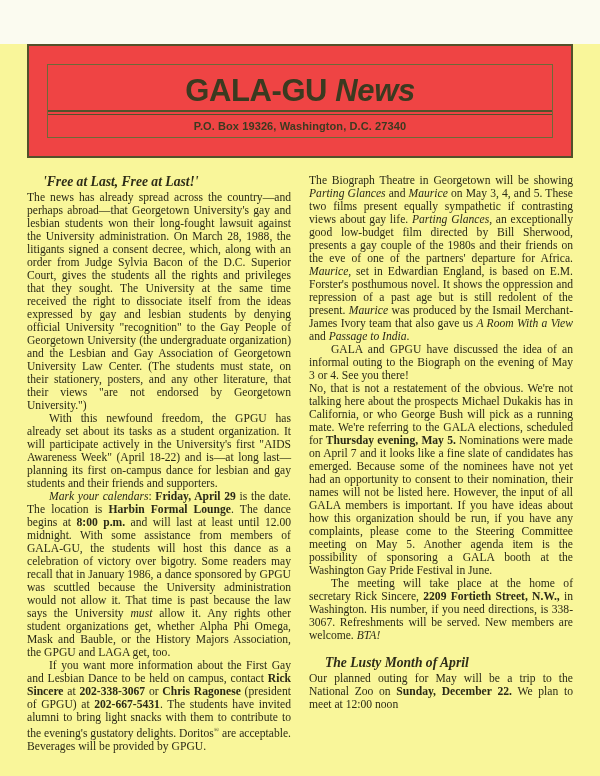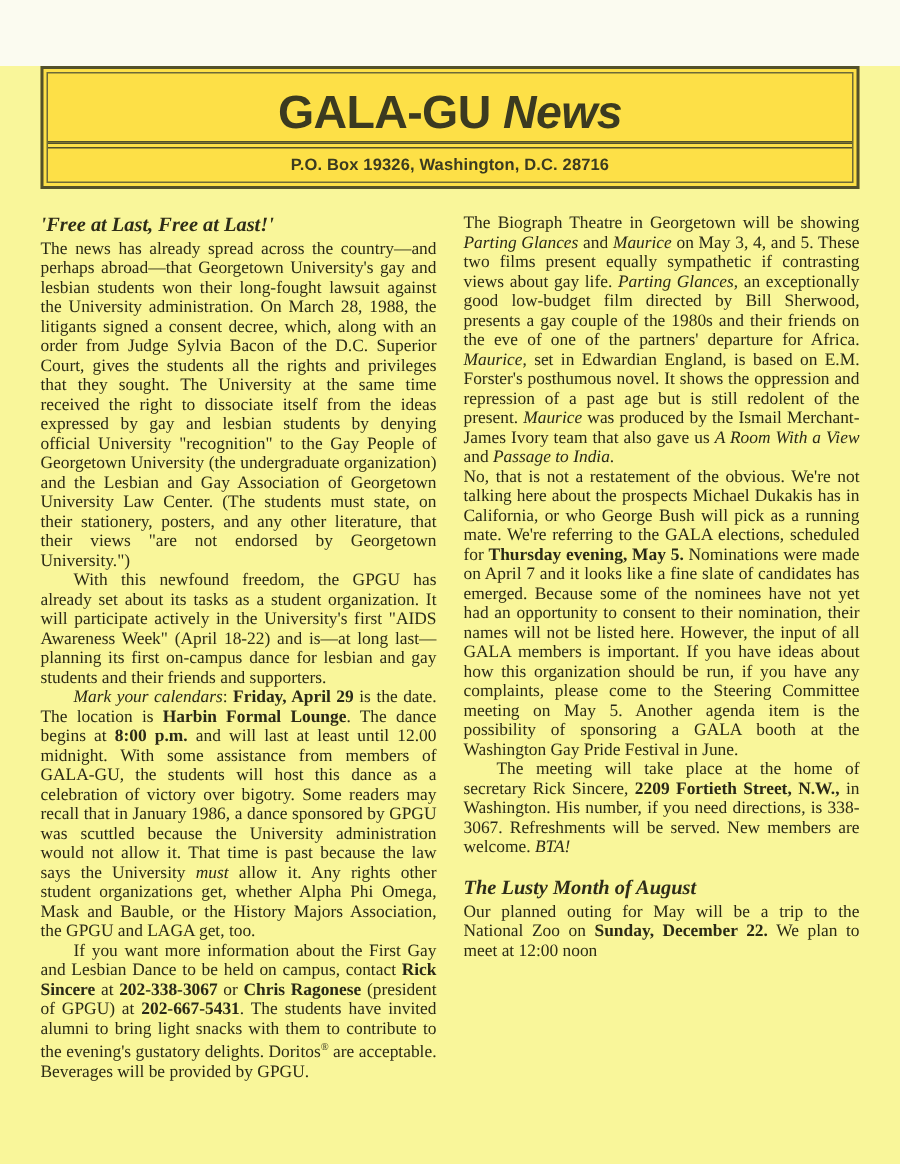--- a/index.html
+++ b/index.html
@@ -21,22 +21,22 @@
     height: 776px;
     background: #f9f69a;
     box-sizing: border-box;
     padding: 0;
   }
 
   
   .masthead {
     margin: 44px 27px 0 27px;
     border: 2px solid #53512a;
-    background: #fde047;
-    padding: 0;
+    background: #ef4444;
+    padding: 16px;
   }
   .masthead-inner {
     border: 1px solid #6d6a38;
     margin: 2px;
   }
   .mast-title {
     text-align: center;
     font-family: "Liberation Sans", sans-serif;
     font-weight: bold;
     font-size: 31px;
@@ -100,21 +100,21 @@
     width: 264px;
     flex: 0 0 264px;
   }
 
   .sec-head {
     font-family: "Liberation Serif", serif;
     font-style: italic;
     font-weight: bold;
     font-size: 13.6px;
     color: #2f2d18;
-    margin: 0 0 1px 0;
+    margin: 0 0 1px 16px;
     line-height: 1.2;
   }
   .sec-head.spaced {
     margin-top: 13px;
   }
   p.body {
     font-family: Liberation Serif, serif;
     font-size: 11.6px;
     line-height: 13.0px;
     color: #2b2a16;
@@ -141,21 +141,21 @@
         <span>GALA-GU</span>
         <span class="news-word">News</span>
       </div>
 
 
       <div class="mast-rule"></div>
 
 
       <div class="mast-double-rule"></div>
 
-      <div class="mast-address">P.O. Box 19326, Washington, D.C.  28716</div>
+      <div class="mast-address">P.O. Box 19326, Washington, D.C.  27340</div>
 
     </div>
   </div>
 
   <div class="columns">
 
     <div class="col">
 
       <h2 class="sec-head">'Free at Last, Free at Last!'</h2>
 
@@ -167,27 +167,28 @@
 
       <p class="body indent">If you want more information about the First Gay and Lesbian Dance to be held on campus, contact <b>Rick Sincere</b> at <b>202-338-3067</b> or <b>Chris Ragonese</b> (president of GPGU) at <b>202-667-5431</b>.  The students have invited alumni  to bring light snacks with them to contribute to the evening's gustatory delights.  Doritos<sup>®</sup> are acceptable.  Beverages will be provided by GPGU.</p>
 
     </div>
 
     <div class="col">
 
 
       <p class="body">The Biograph Theatre in Georgetown will be showing <i>Parting Glances</i> and <i>Maurice</i> on May 3, 4, and 5.  These two films present equally sympathetic if contrasting views about gay life.  <i>Parting Glances</i>, an exceptionally good low-budget film directed by Bill Sherwood, presents a gay couple of the 1980s and their friends on the eve of one of the partners' departure for Africa. <i>Maurice</i>, set in Edwardian England, is based on E.M. Forster's posthumous novel. It shows the oppression and repression of a past age but is still redolent of the present. <i>Maurice</i> was produced by the Ismail Merchant-James Ivory team that also gave us <i>A Room With a View</i> and <i>Passage to India</i>.</p>
 
+      <p class="body indent">GALA and GPGU have discussed the idea of an informal outing to the Biograph on the evening of May 3 or 4.  See you there!</p>
 
 
       <p class="body">No, that is not a restatement of the obvious.  We're not talking here about the prospects Michael Dukakis has in California, or who George Bush will pick as a running mate.  We're referring to the GALA elections, scheduled for <b>Thursday evening, May 5.</b> Nominations were made on April 7 and it looks like a fine slate of candidates has emerged.  Because some of the nominees have not yet had an opportunity to consent to their nomination, their names will not be listed here.  However, the input of all GALA members is important.  If you have ideas about how this organization should be run, if you have any complaints, please come to the Steering Committee meeting on May 5.  Another agenda item is the possibility of sponsoring a GALA booth at the Washington Gay Pride Festival in June.</p>
 
       <p class="body indent">The meeting will take place at the home of secretary Rick Sincere, <b>2209 Fortieth Street, N.W.,</b> in Washington.  His number, if you need directions, is 338-3067.  Refreshments will be served.  New members are welcome.  <i>BTA!</i></p>
 
-      <h2 class="sec-head spaced">The Lusty Month of August</h2>
+      <h2 class="sec-head spaced">The Lusty Month of April</h2>
 
       <p class="body">Our planned outing for May will be a trip to the National Zoo on <b>Sunday, December 22.</b>  We plan to meet at 12:00 noon</p>
 
     </div>
 
   </div>
 
 </div>
 
 </body></html>

